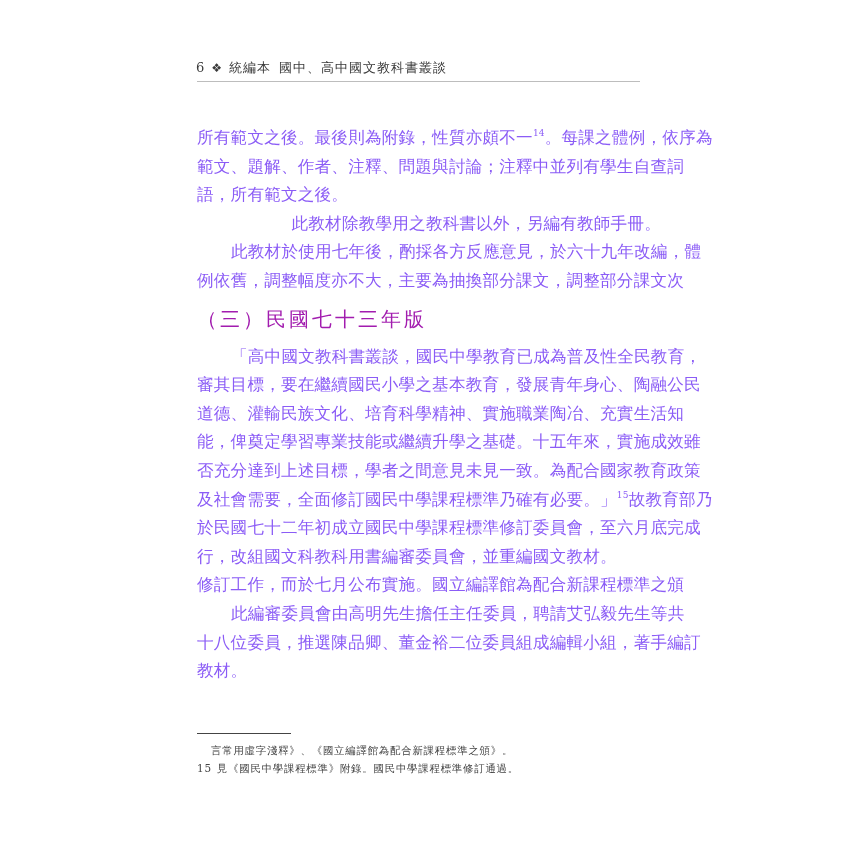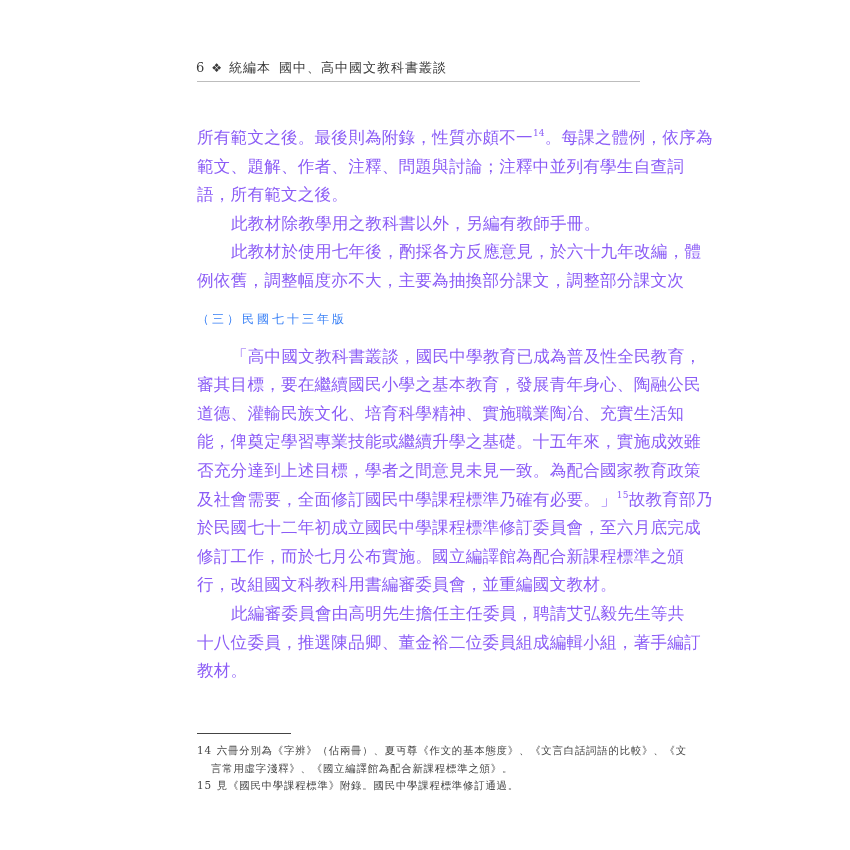--- a/index.html
+++ b/index.html
@@ -49,31 +49,31 @@
     width: 464px;
   }
   .line {
     height: 28.6px;
     line-height: 28.6px;
     font-size: 16.6px;
     white-space: nowrap;
     color: #8b5cf6;
     letter-spacing: 0.2px;
   }
-  .indent { padding-left: 34px; }
+  .indent { padding-left: 34px; text-align: right; }
   .sup {
     font-size: 9px;
     vertical-align: super;
     line-height: 0;
   }
   .section-head {
-    font-size: 12px;
+    font-size: 20px;
     height: 45px;
     line-height: 42px;
-    color: #3b82f6;
+    color: #a21caf;
     letter-spacing: 3px;
     white-space: nowrap;
     margin-top: 2px;
   }
   .fn-rule {
     position: absolute;
     left: 197px;
     top: 733px;
     width: 94px;
     height: 1px;
@@ -116,32 +116,29 @@
 
     <div class="section-head">（三）民國七十三年版</div>
 
     <div class="line indent">「高中國文教科書叢談，國民中學教育已成為普及性全民教育，</div>
     <div class="line">審其目標，要在繼續國民小學之基本教育，發展青年身心、陶融公民</div>
     <div class="line">道德、灌輸民族文化、培育科學精神、實施職業陶冶、充實生活知</div>
     <div class="line">能，俾奠定學習專業技能或繼續升學之基礎。十五年來，實施成效雖</div>
     <div class="line">否充分達到上述目標，學者之間意見未見一致。為配合國家教育政策</div>
     <div class="line"><span>及社會需要，全面修訂國民中學課程標準乃確有必要。」</span><span class="sup">15</span><span>故教育部乃</span></div>
     <div class="line">於民國七十二年初成立國民中學課程標準修訂委員會，至六月底完成</div>
+    <div class="line">行，改組國文科教科用書編審委員會，並重編國文教材。</div>
     <div class="line">修訂工作，而於七月公布實施。國立編譯館為配合新課程標準之頒</div>
-    <div class="line">行，改組國文科教科用書編審委員會，並重編國文教材。</div>
     <div class="line indent">此編審委員會由高明先生擔任主任委員，聘請艾弘毅先生等共</div>
     <div class="line">十八位委員，推選陳品卿、董金裕二位委員組成編輯小組，著手編訂</div>
     <div class="line">教材。</div>
   </div>
 
   <div class="fn-rule"></div>
 
   <div class="footnotes">
-    <div class="fn-line">
-      <span class="fn-num">14</span><span>六冊分別為《字辨》（佔兩冊）、夏丏尊《作文的基本態度》、《文言白話詞語的比較》、《文</span>
-    </div>
     <div class="fn-line fn-cont">言常用虛字淺釋》、《國立編譯館為配合新課程標準之頒》。</div>
     <div class="fn-line">
       <span class="fn-num">15</span><span>見《國民中學課程標準》附錄。國民中學課程標準修訂通過。</span>
     </div>
   </div>
 
 </div>
 
 </body></html>

